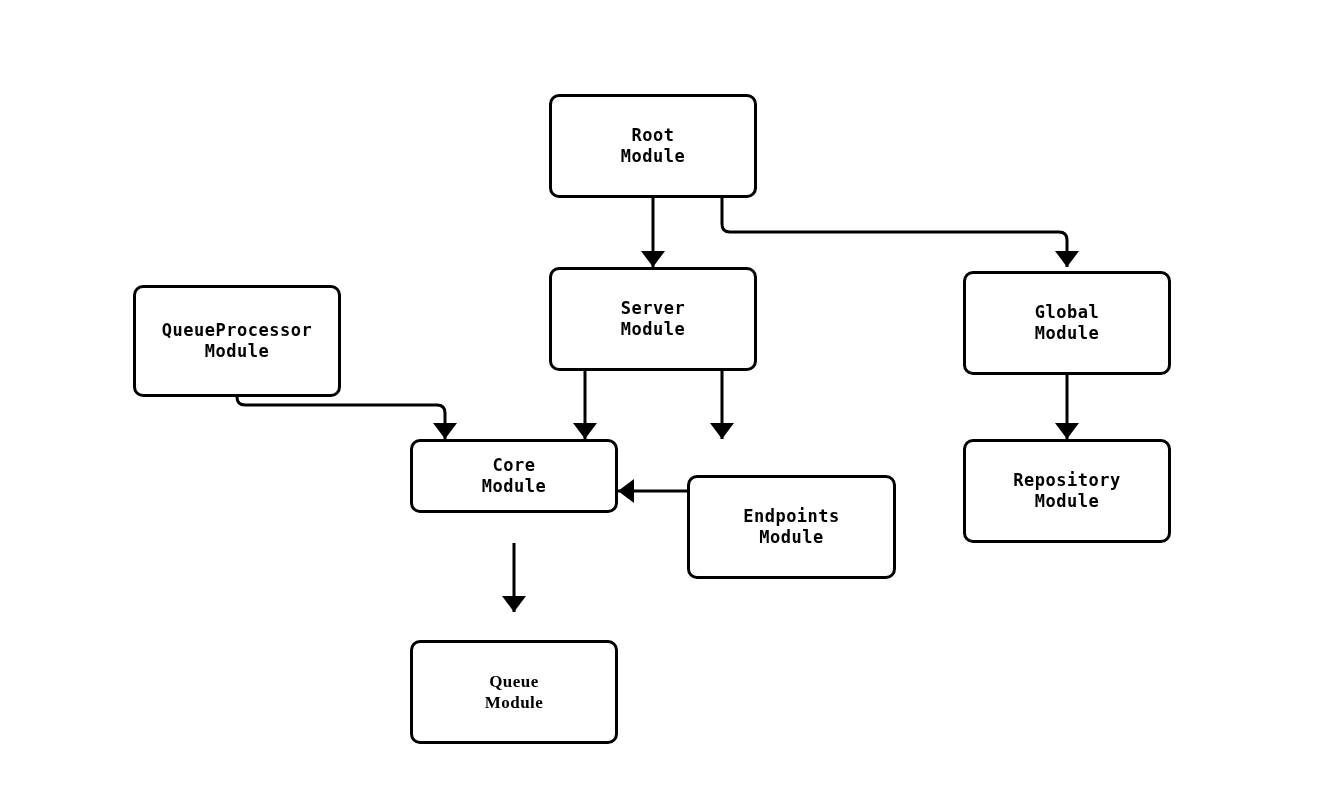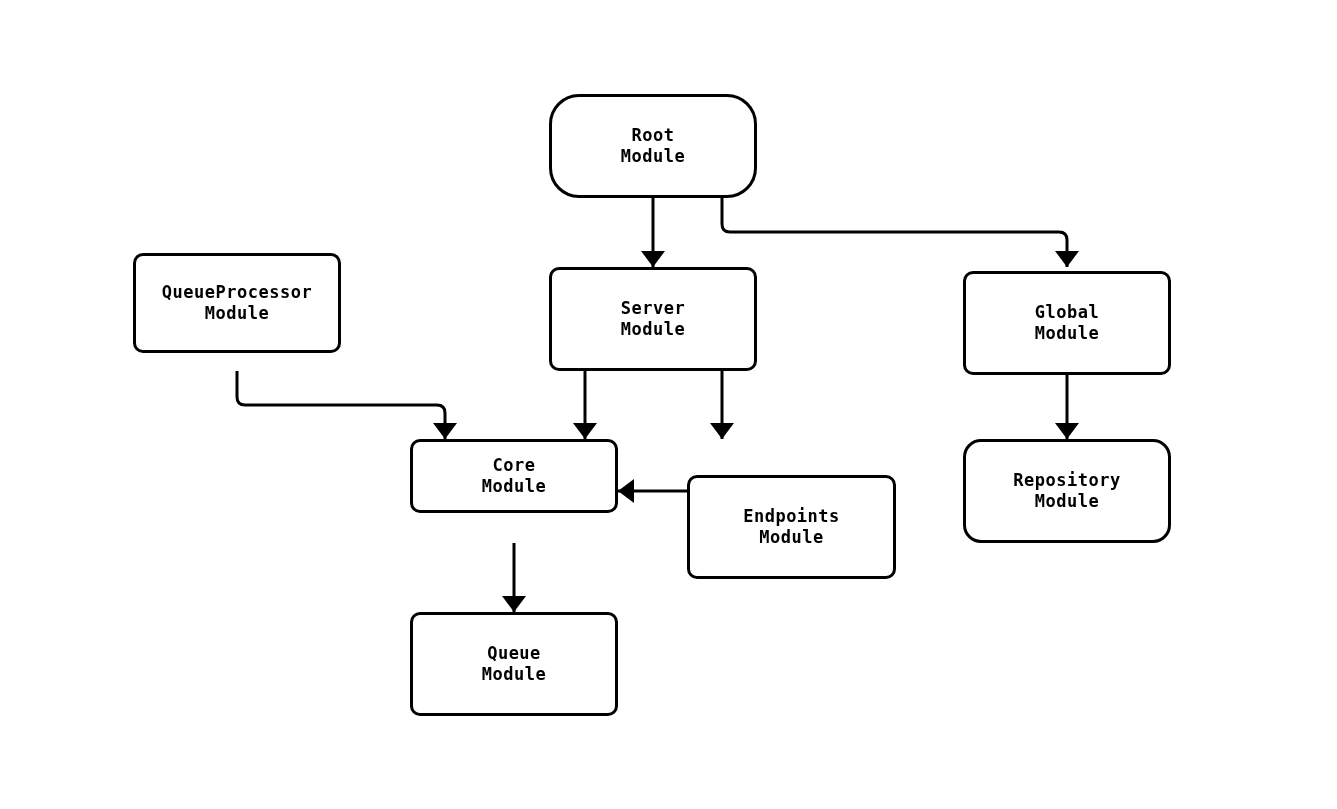--- a/index.html
+++ b/index.html
@@ -63,46 +63,46 @@
         <path d="M722,198 L722,224 Q722,232 730,232 L1059,232 Q1067,232 1067,240 L1067,267" class="edge" stroke="#000000" marker-end="url(#arrow)"></path>
         <path d="M237,371 L237,397 Q237,405 245,405 L437,405 Q445,405 445,413 L445,439" class="edge" stroke="#000000" marker-end="url(#arrow)"></path>
         <path d="M585,371 L585,439" class="edge" stroke="#000000" marker-end="url(#arrow)"></path>
         <path d="M722,371 L722,439" class="edge" stroke="#000000" marker-end="url(#arrow)"></path>
         <path d="M687,491 L618,491" class="edge" stroke="#000000" marker-end="url(#arrow)"></path>
         <path d="M1067,371 L1067,439" class="edge" stroke="#000000" marker-end="url(#arrow)"></path>
         <path d="M514,543 L514,612" class="edge" stroke="#000000" marker-end="url(#arrow)"></path>
       </g>
   </svg>
   <div>
-      <div class="node" style="left: 549px; top: 94px; width: 208px; height: 104px; border-radius: 30px;">
+      <div class="node" style="left: 549px; top: 94px; width: 208px; height: 104px;">
         <div class="node-line">Root</div>
         <div class="node-line">Module</div>
       </div>
-      <div class="node" style="left: 133px; top: 253px; width: 208px; height: 100px;">
+      <div class="node" style="left: 133px; top: 285px; width: 208px; height: 112px;">
         <div class="node-line">QueueProcessor</div>
         <div class="node-line">Module</div>
       </div>
       <div class="node" style="left: 549px; top: 267px; width: 208px; height: 104px;">
         <div class="node-line">Server</div>
         <div class="node-line">Module</div>
       </div>
       <div class="node" style="left: 963px; top: 271px; width: 208px; height: 104px;">
         <div class="node-line">Global</div>
         <div class="node-line">Module</div>
       </div>
       <div class="node" style="left: 410px; top: 439px; width: 208px; height: 74px;">
         <div class="node-line">Core</div>
         <div class="node-line">Module</div>
       </div>
       <div class="node" style="left: 687px; top: 439px; width: 209px; height: 104px; margin-top: 36px;">
         <div class="node-line">Endpoints</div>
         <div class="node-line">Module</div>
       </div>
-      <div class="node" style="left: 963px; top: 439px; width: 208px; height: 104px; border-radius: 18px;">
+      <div class="node" style="left: 963px; top: 439px; width: 208px; height: 104px;">
         <div class="node-line">Repository</div>
         <div class="node-line">Module</div>
       </div>
-      <div class="node" style="left: 410px; top: 612px; width: 208px; height: 104px;">
+      <div class="node" style="left: 410px; top: 640px; width: 208px; height: 104px; font-family: Liberation Serif, serif;">
         <div class="node-line">Queue</div>
         <div class="node-line">Module</div>
       </div>
     </div>
 </div>
 
 </body></html>

